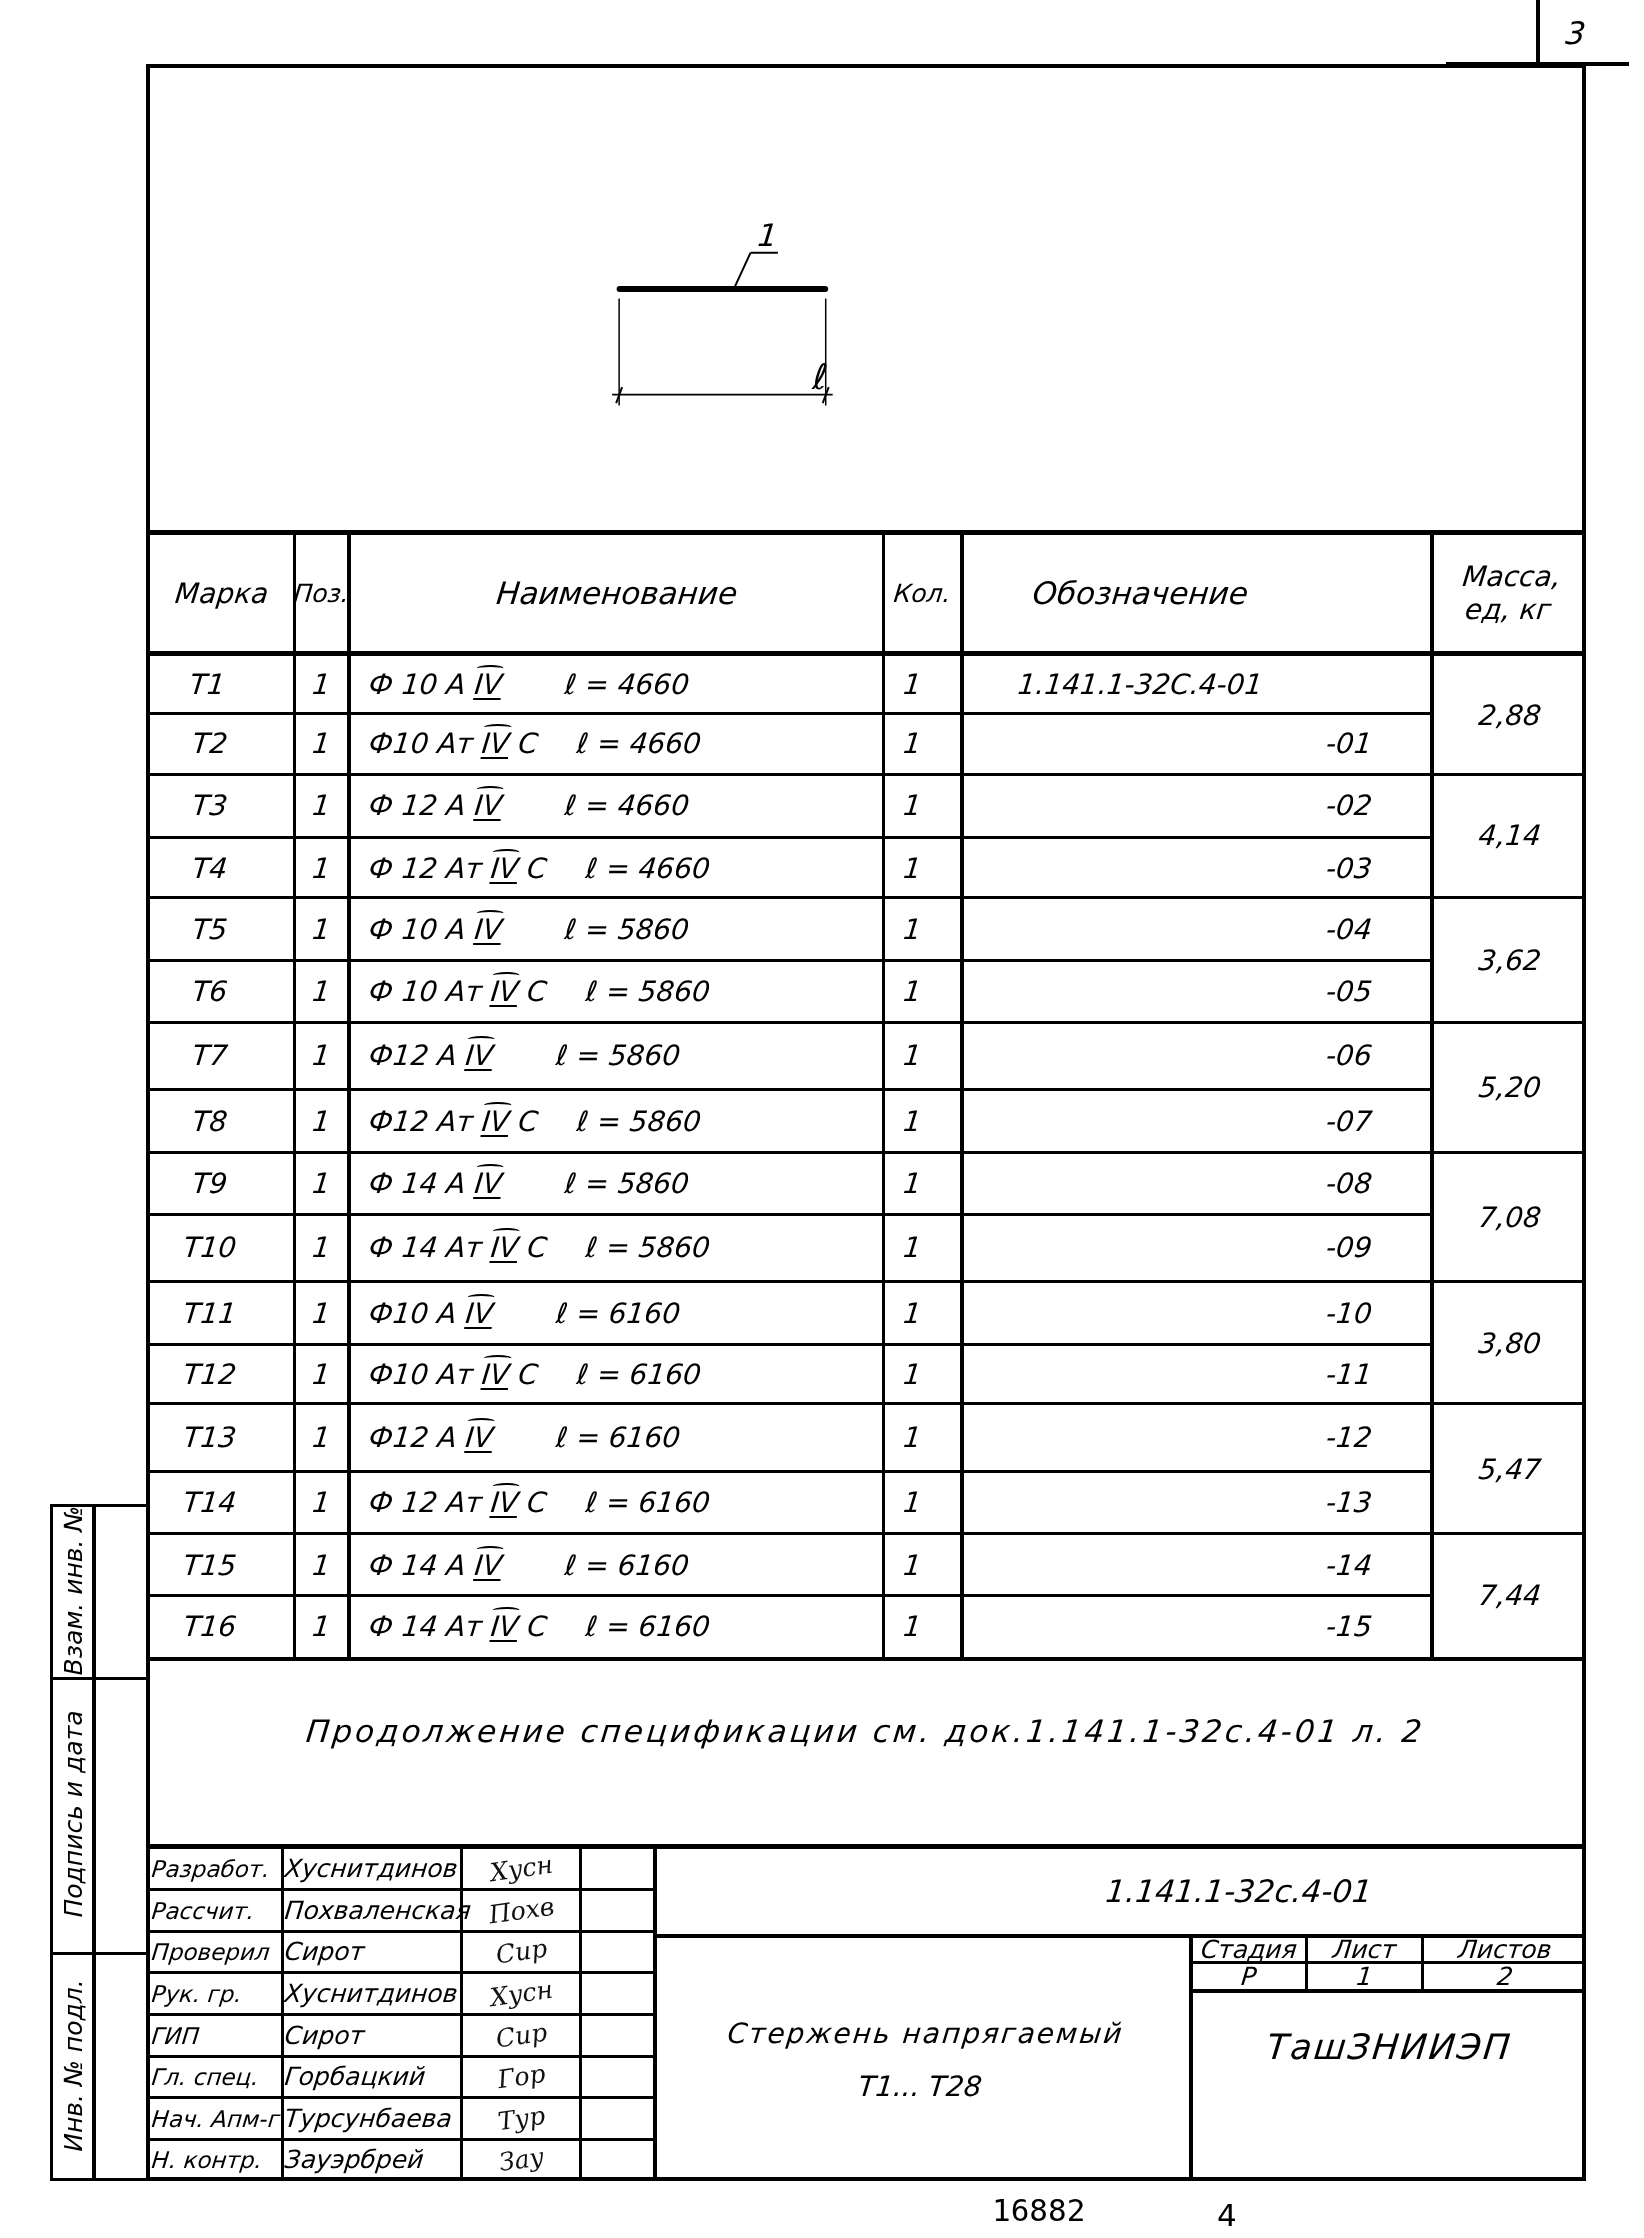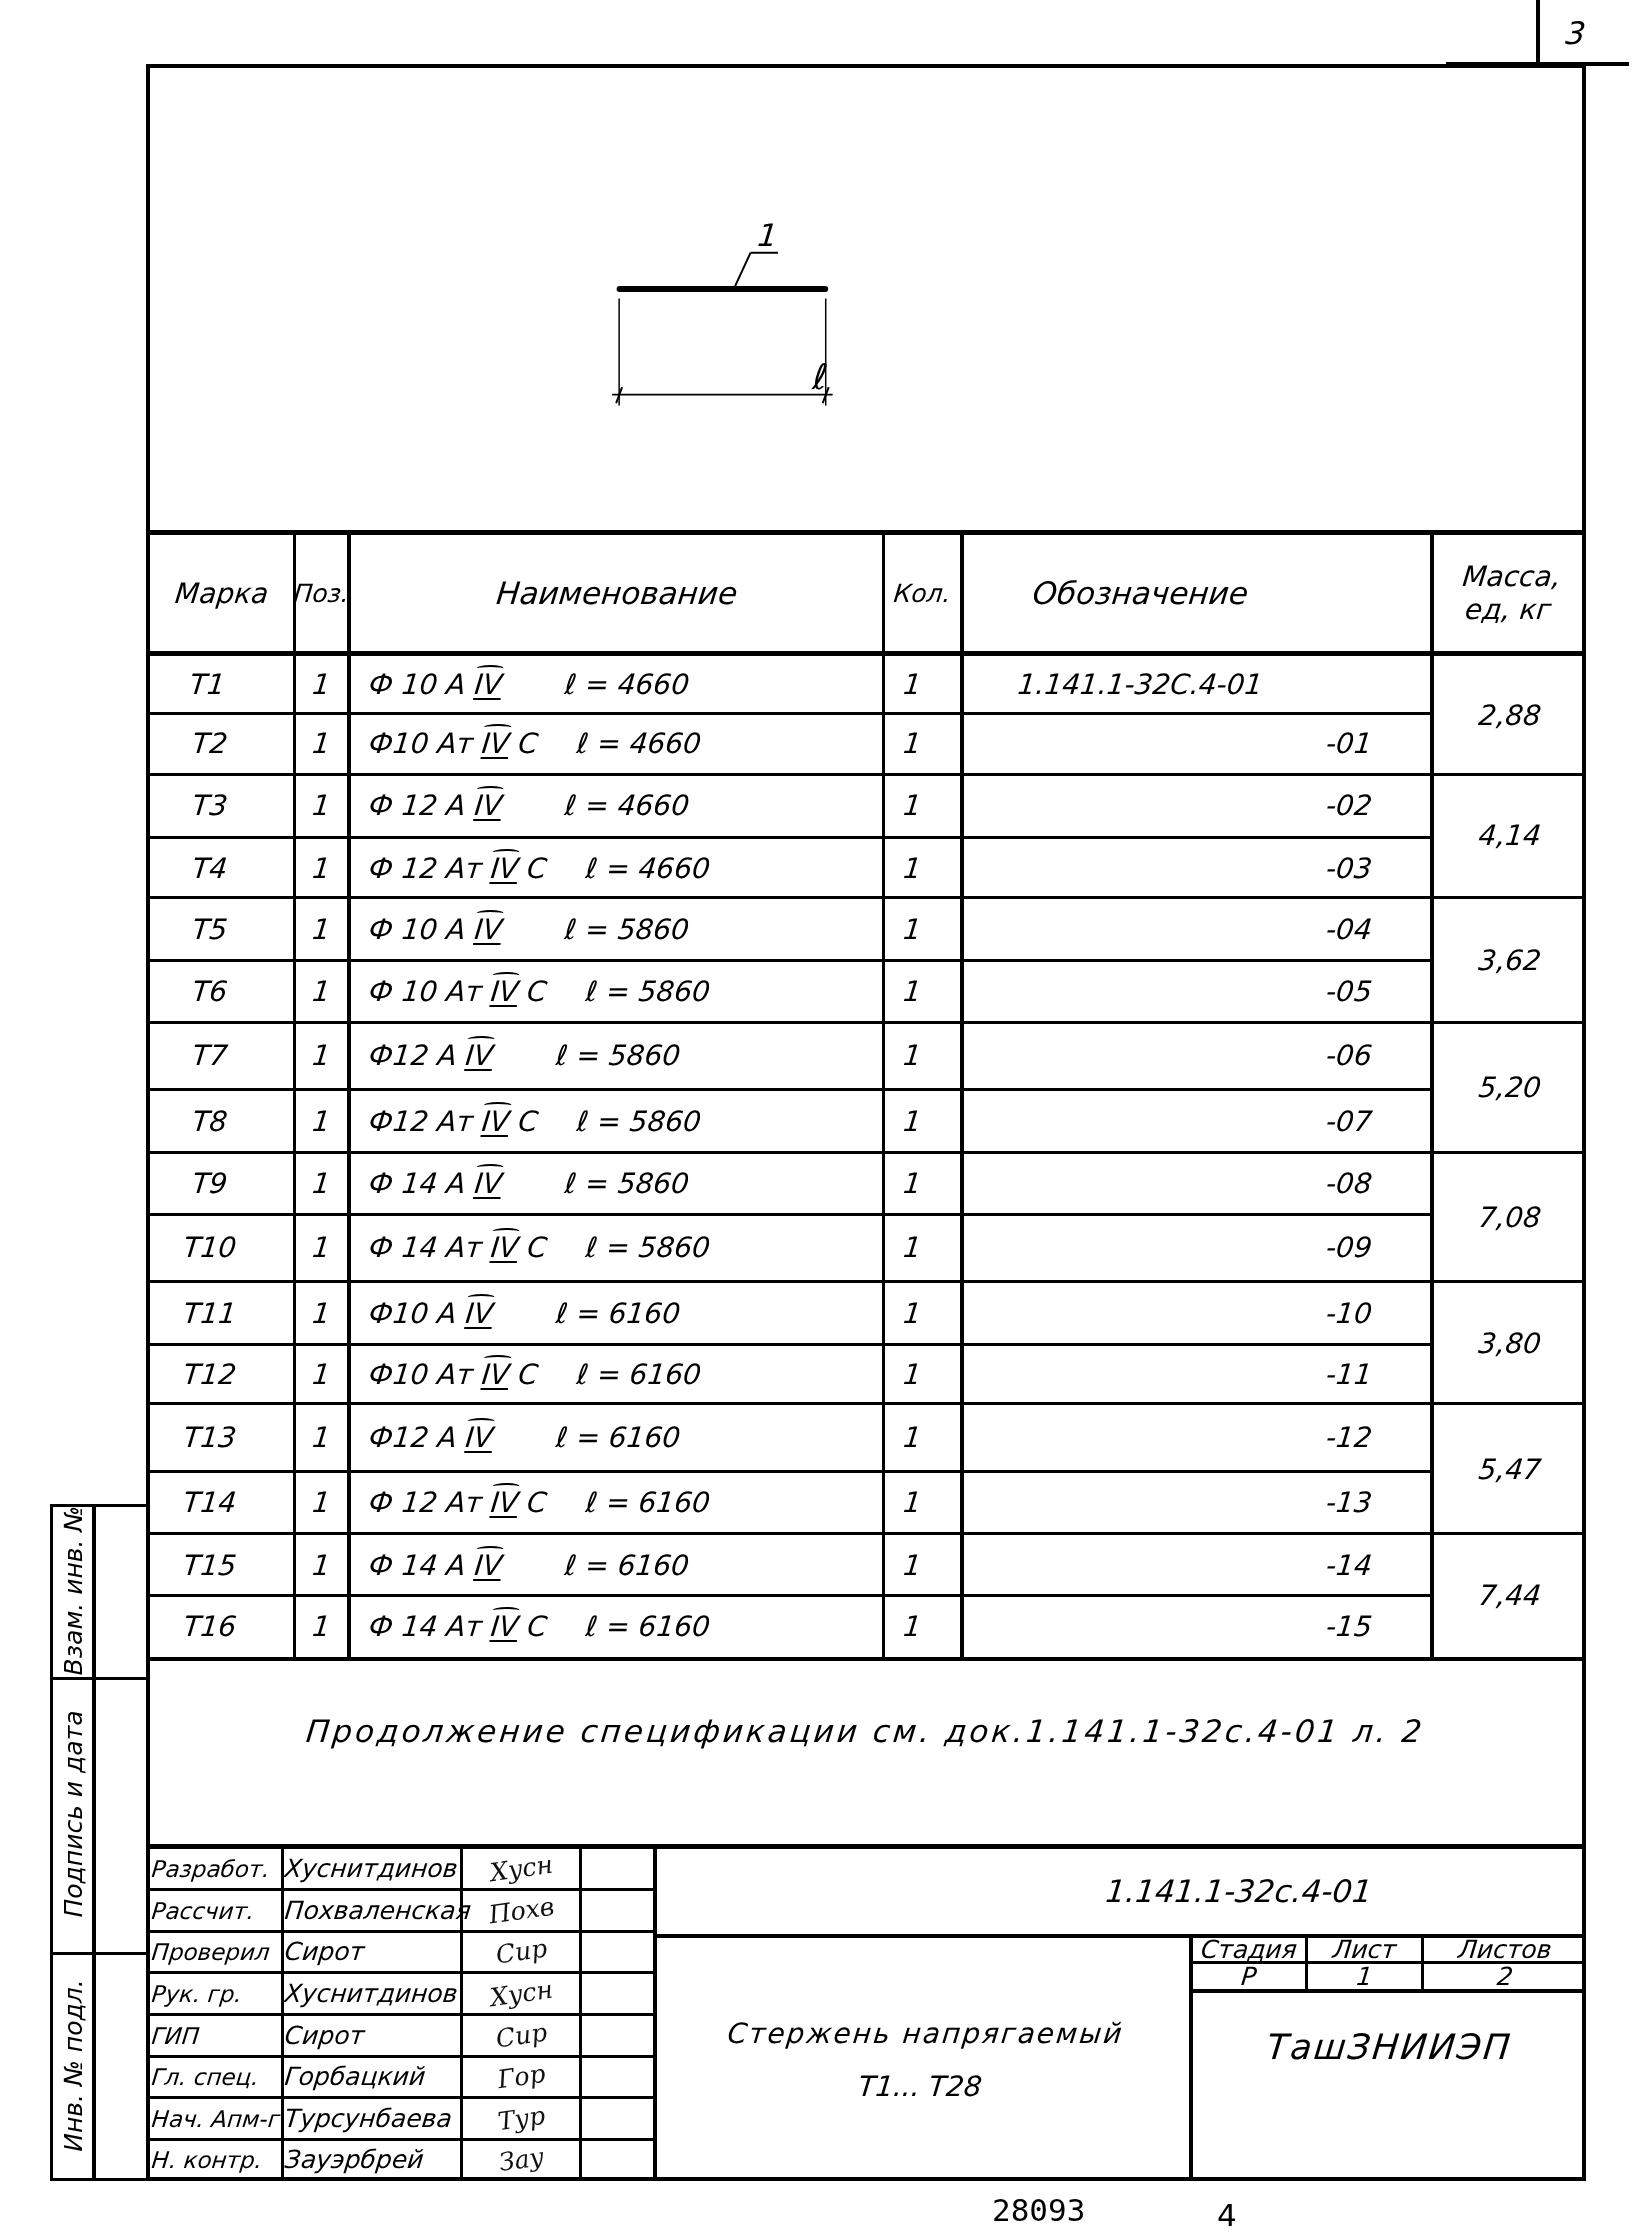--- a/index.html
+++ b/index.html
@@ -370,15 +370,15 @@
   </div>
   <div class="cell hand t50" style="left:1193px;top:1938px;width:112px;height:23px;">Стадия</div>
   <div class="cell hand t50" style="left:1308px;top:1938px;width:113px;height:23px;">Лист</div>
   <div class="cell hand t50" style="left:1424px;top:1938px;width:162px;height:23px;">Листов</div>
   <div class="cell hand t50" style="left:1193px;top:1964px;width:112px;height:25px;">Р</div>
   <div class="cell hand t50" style="left:1308px;top:1964px;width:113px;height:25px;">1</div>
   <div class="cell hand t50" style="left:1424px;top:1964px;width:162px;height:25px;">2</div>
   <div class="cell hand t70" style="left:1193px;top:1992px;width:393px;height:110px;letter-spacing:2px;">ТашЗНИИЭП</div>
 </div>
 
-<div class="abs t62" style="left:992px;top:2192px;font-family:'DejaVu Sans Mono', monospace;">28093</div>
+<div class="abs t62" style="left:992px;top:2192px;font-family:'DejaVu Sans Mono', monospace;">16882</div>
 <div class="abs t62" style="left:1217px;top:2197px;">4</div>
 
 
 </body></html>

